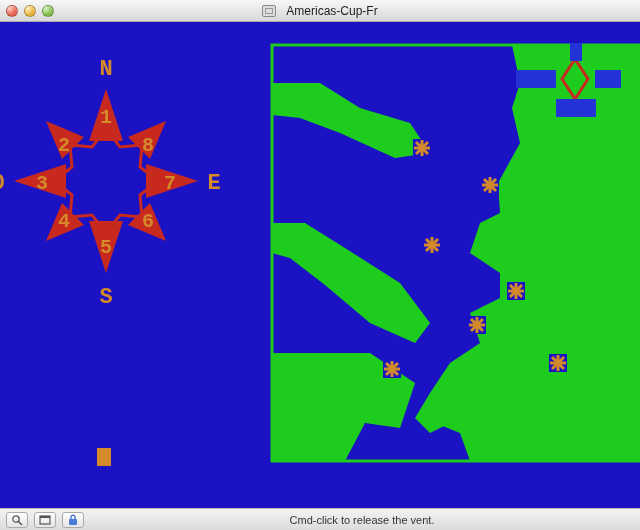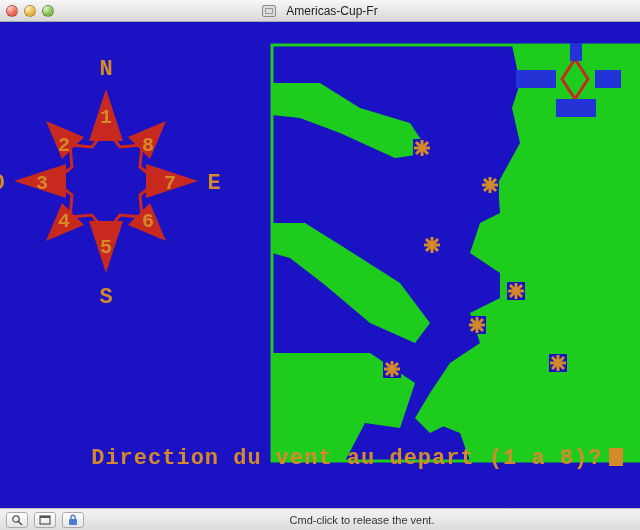--- a/index.html
+++ b/index.html
@@ -180,21 +180,21 @@
           <text x="0" y="-106">N</text>
           <text x="0" y="122">S</text>
           <text x="108" y="8">E</text>
           <text x="-108" y="8">O</text>
         </g>
       </g>
 
     </svg>
 
     <div class="prompt-row">
-      <span>Direction du vent au depart (1 a 8)?</span><span class="cursor"></span>
+      <span class="cursor"></span>
     </div>
   </div>
 
   <div class="statusbar">
     <div class="sbtn">
       <svg width="12" height="12" viewBox="0 0 12 12">
           <circle cx="5" cy="5" r="3.2" fill="none" stroke="#555" stroke-width="1.3"></circle>
           <line x1="7.5" y1="7.5" x2="11" y2="11" stroke="#555" stroke-width="1.5"></line>
         </svg>
     </div>

